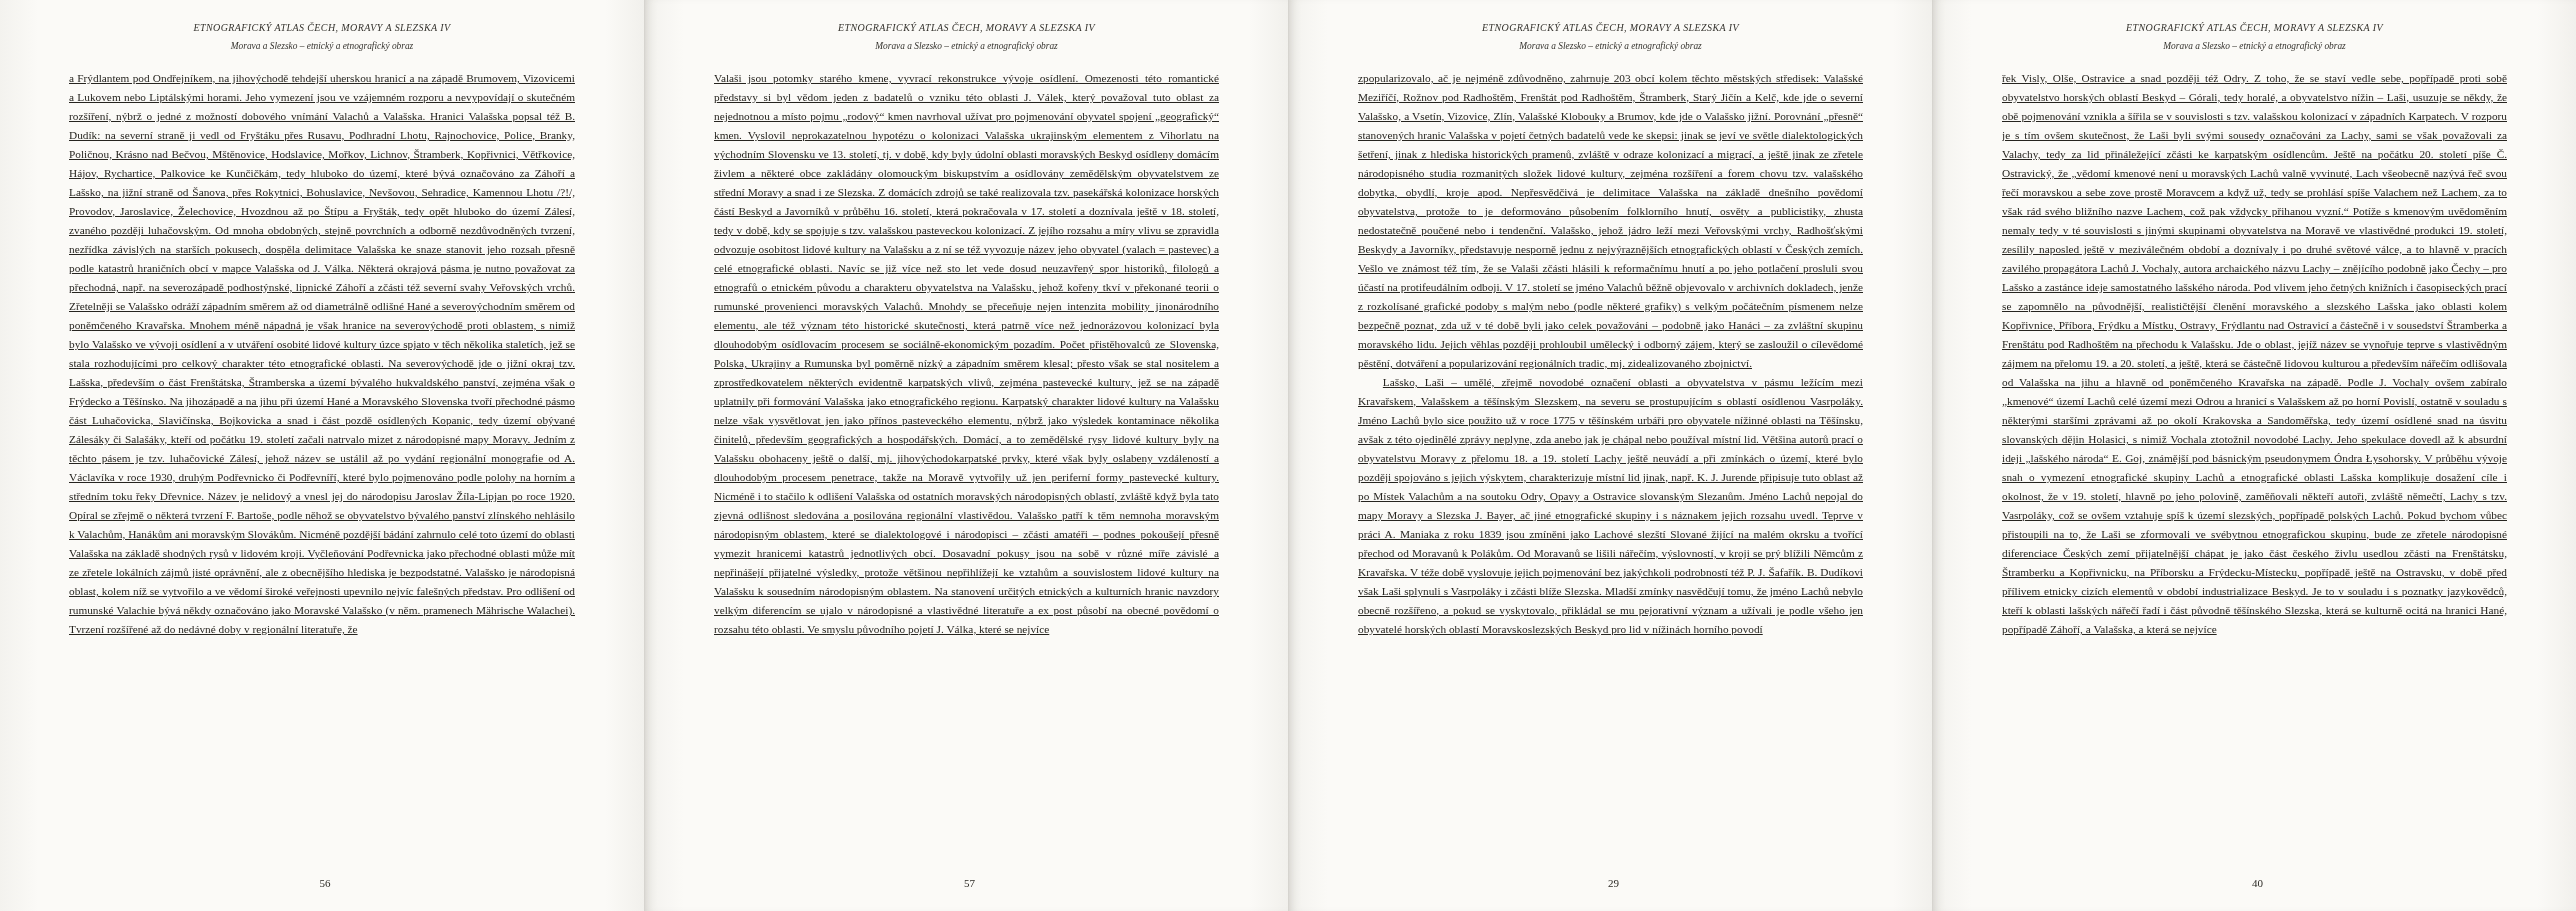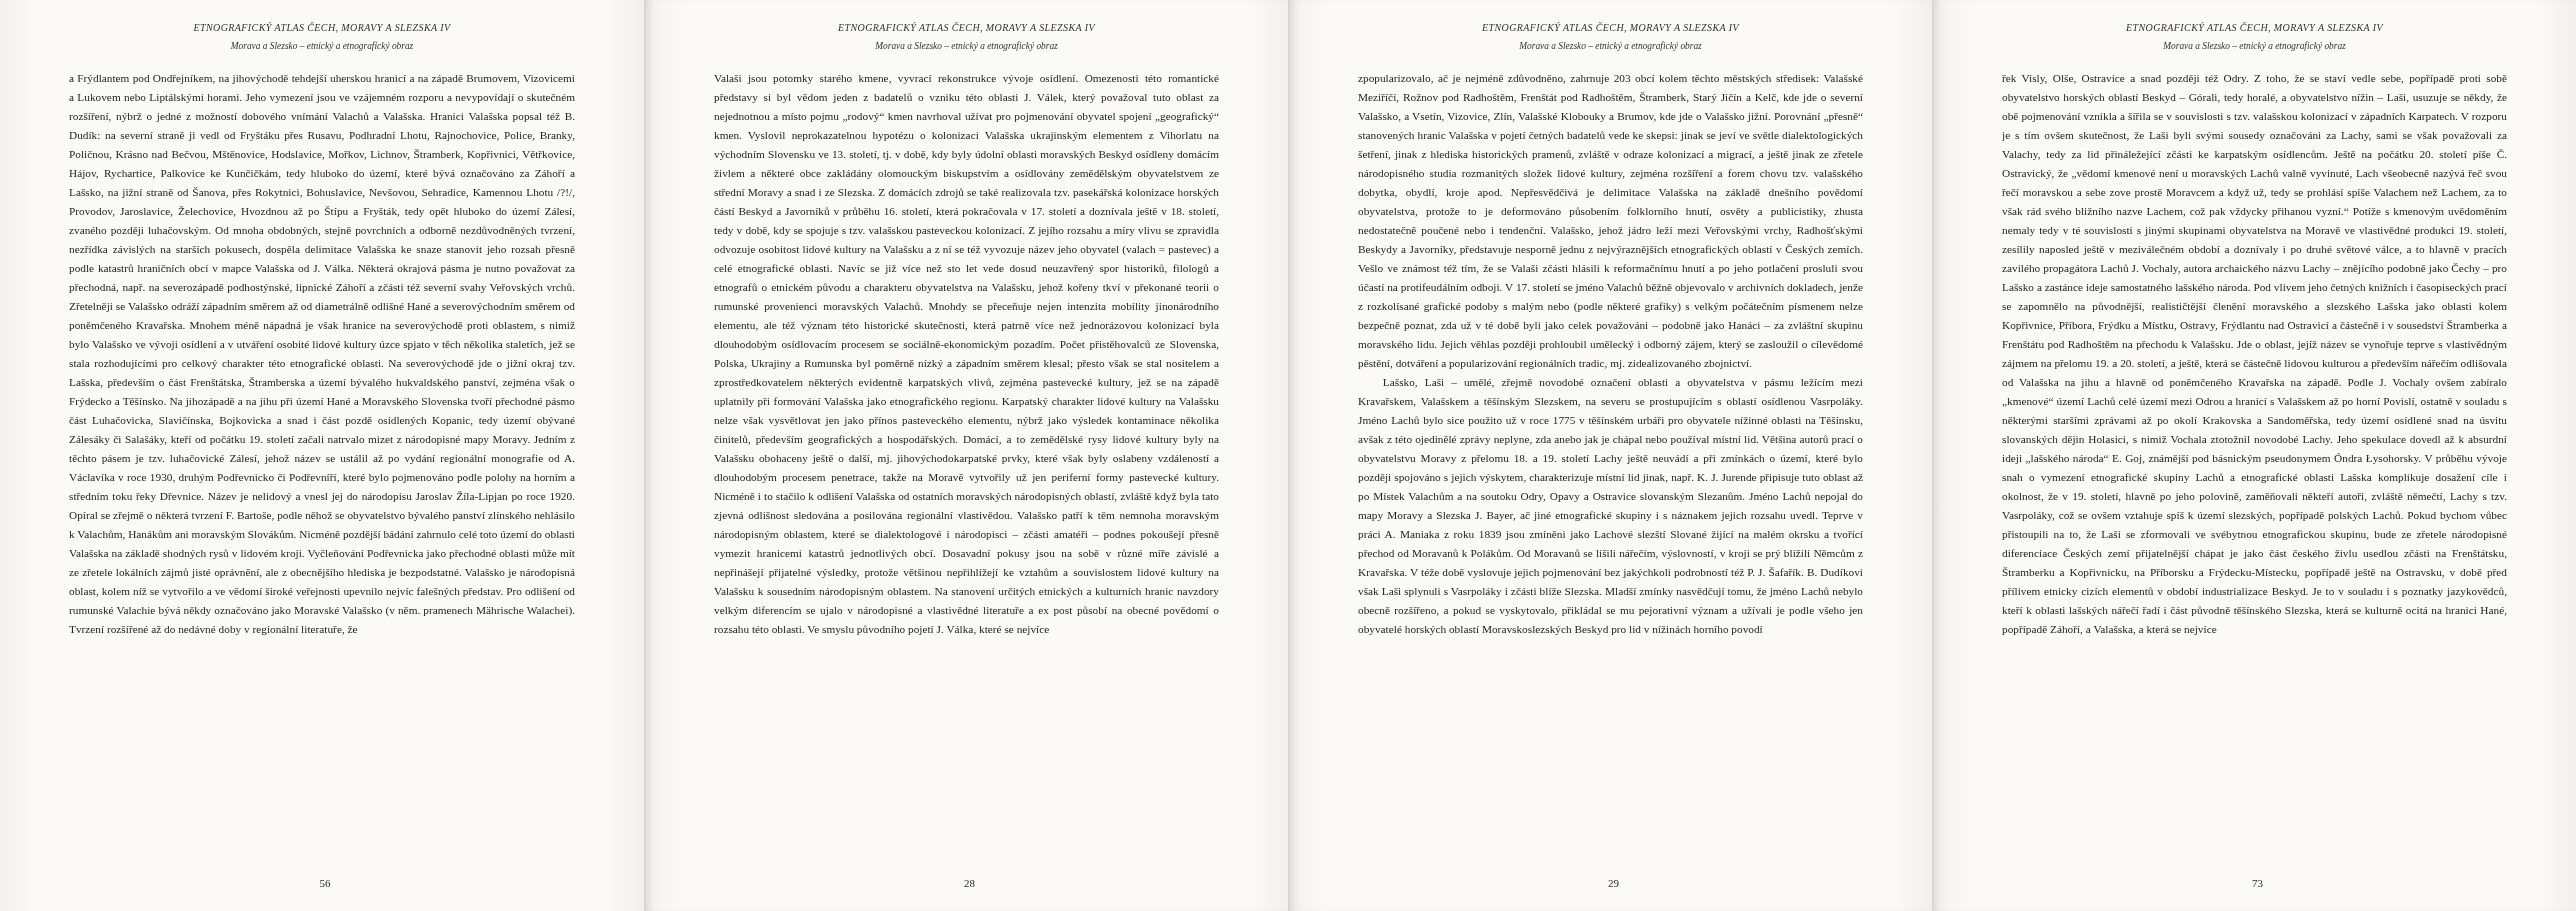--- a/index.html
+++ b/index.html
@@ -43,20 +43,21 @@
   }
   .page-body {
     margin-top: 17px;
     height: 777px;
     overflow: hidden;
     font-size: 11.3px;
     line-height: 19px;
     text-align: justify;
     color: #26241f;
     hyphens: auto;
+    text-decoration: underline;
   }
   .page-body p { margin: 0; }
   .page-body p.ind { text-indent: 2.2em; }
   .page-footer {
     position: absolute;
     left: 6px; right: 0;
     bottom: 22px;
     text-align: center;
     font-size: 11px;
     color: #2c2a25;
@@ -79,21 +80,21 @@
   </section>
 
   <section class="page">
     <header class="page-header">
       <div class="h-title">ETNOGRAFICKÝ ATLAS ČECH, MORAVY A SLEZSKA IV</div>
       <div class="h-subtitle">Morava a Slezsko – etnický a etnografický obraz</div>
     </header>
     <div class="page-body">
       <p>Valaši jsou potomky starého kmene, vyvrací rekonstrukce vývoje osídlení. Omezenosti této romantické představy si byl vědom jeden z badatelů o vzniku této oblasti J. Válek, který považoval tuto oblast za nejednotnou a místo pojmu „rodový“ kmen navrhoval užívat pro pojmenování obyvatel spojení „geografický“ kmen. Vyslovil neprokazatelnou hypotézu o kolonizaci Valašska ukrajinským elementem z Vihorlatu na východním Slovensku ve 13. století, tj. v době, kdy byly údolní oblasti moravských Beskyd osídleny domácím živlem a některé obce zakládány olomouckým biskupstvím a osídlovány zemědělským obyvatelstvem ze střední Moravy a snad i ze Slezska. Z domácích zdrojů se také realizovala tzv. pasekářská kolonizace horských částí Beskyd a Javorníků v průběhu 16. století, která pokračovala v 17. století a doznívala ještě v 18. století, tedy v době, kdy se spojuje s tzv. valašskou pasteveckou kolonizací. Z jejího rozsahu a míry vlivu se zpravidla odvozuje osobitost lidové kultury na Valašsku a z ní se též vyvozuje název jeho obyvatel (valach = pastevec) a celé etnografické oblasti. Navíc se již více než sto let vede dosud neuzavřený spor historiků, filologů a etnografů o etnickém původu a charakteru obyvatelstva na Valašsku, jehož kořeny tkví v překonané teorii o rumunské provenienci moravských Valachů. Mnohdy se přeceňuje nejen intenzita mobility jinonárodního elementu, ale též význam této historické skutečnosti, která patrně více než jednorázovou kolonizací byla dlouhodobým osídlovacím procesem se sociálně-ekonomickým pozadím. Počet přistěhovalců ze Slovenska, Polska, Ukrajiny a Rumunska byl poměrně nízký a západním směrem klesal; přesto však se stal nositelem a zprostředkovatelem některých evidentně karpatských vlivů, zejména pastevecké kultury, jež se na západě uplatnily při formování Valašska jako etnografického regionu. Karpatský charakter lidové kultury na Valašsku nelze však vysvětlovat jen jako přínos pasteveckého elementu, nýbrž jako výsledek kontaminace několika činitelů, především geografických a hospodářských. Domácí, a to zemědělské rysy lidové kultury byly na Valašsku obohaceny ještě o další, mj. jihovýchodokarpatské prvky, které však byly oslabeny vzdáleností a dlouhodobým procesem penetrace, takže na Moravě vytvořily už jen periferní formy pastevecké kultury. Nicméně i to stačilo k odlišení Valašska od ostatních moravských národopisných oblastí, zvláště když byla tato zjevná odlišnost sledována a posilována regionální vlastivědou. Valašsko patří k těm nemnoha moravským národopisným oblastem, které se dialektologové i národopisci – zčásti amatéři – podnes pokoušejí přesně vymezit hranicemi katastrů jednotlivých obcí. Dosavadní pokusy jsou na sobě v různé míře závislé a nepřinášejí přijatelné výsledky, protože většinou nepřihlížejí ke vztahům a souvislostem lidové kultury na Valašsku k sousedním národopisným oblastem. Na stanovení určitých etnických a kulturních hranic navzdory velkým diferencím se ujalo v národopisné a vlastivědné literatuře a ex post působí na obecné povědomí o rozsahu této oblasti. Ve smyslu původního pojetí J. Válka, které se nejvíce</p>
     </div>
-    <footer class="page-footer">28</footer>
+    <footer class="page-footer">57</footer>
   </section>
 
   <section class="page">
     <header class="page-header">
       <div class="h-title">ETNOGRAFICKÝ ATLAS ČECH, MORAVY A SLEZSKA IV</div>
       <div class="h-subtitle">Morava a Slezsko – etnický a etnografický obraz</div>
     </header>
     <div class="page-body">
       <p>zpopularizovalo, ač je nejméně zdůvodněno, zahrnuje 203 obcí kolem těchto městských středisek: Valašské Meziříčí, Rožnov pod Radhoštěm, Frenštát pod Radhoštěm, Štramberk, Starý Jičín a Kelč, kde jde o severní Valašsko, a Vsetín, Vizovice, Zlín, Valašské Klobouky a Brumov, kde jde o Valašsko jižní. Porovnání „přesně“ stanovených hranic Valašska v pojetí četných badatelů vede ke skepsi: jinak se jeví ve světle dialektologických šetření, jinak z hlediska historických pramenů, zvláště v odraze kolonizací a migrací, a ještě jinak ze zřetele národopisného studia rozmanitých složek lidové kultury, zejména rozšíření a forem chovu tzv. valašského dobytka, obydlí, kroje apod. Nepřesvědčivá je delimitace Valašska na základě dnešního povědomí obyvatelstva, protože to je deformováno působením folklorního hnutí, osvěty a publicistiky, zhusta nedostatečně poučené nebo i tendenční. Valašsko, jehož jádro leží mezi Veřovskými vrchy, Radhošťskými Beskydy a Javorníky, představuje nesporně jednu z nejvýraznějších etnografických oblastí v Českých zemích. Vešlo ve známost též tím, že se Valaši zčásti hlásili k reformačnímu hnutí a po jeho potlačení prosluli svou účastí na protifeudálním odboji. V 17. století se jméno Valachů běžně objevovalo v archivních dokladech, jenže z rozkolísané grafické podoby s malým nebo (podle některé grafiky) s velkým počátečním písmenem nelze bezpečně poznat, zda už v té době byli jako celek považováni – podobně jako Hanáci – za zvláštní skupinu moravského lidu. Jejich věhlas později prohloubil umělecký i odborný zájem, který se zasloužil o cílevědomé pěstění, dotváření a popularizování regionálních tradic, mj. zidealizovaného zbojnictví.</p>
       <p class="ind">Lašsko, Laši – umělé, zřejmě novodobé označení oblasti a obyvatelstva v pásmu ležícím mezi Kravařskem, Valašskem a těšínským Slezskem, na severu se prostupujícím s oblastí osídlenou Vasrpoláky. Jméno Lachů bylo sice použito už v roce 1775 v těšínském urbáři pro obyvatele nížinné oblasti na Těšínsku, avšak z této ojedinělé zprávy neplyne, zda anebo jak je chápal nebo používal místní lid. Většina autorů prací o obyvatelstvu Moravy z přelomu 18. a 19. století Lachy ještě neuvádí a při zmínkách o území, které bylo později spojováno s jejich výskytem, charakterizuje místní lid jinak, např. K. J. Jurende připisuje tuto oblast až po Místek Valachům a na soutoku Odry, Opavy a Ostravice slovanským Slezanům. Jméno Lachů nepojal do mapy Moravy a Slezska J. Bayer, ač jiné etnografické skupiny i s náznakem jejich rozsahu uvedl. Teprve v práci A. Maniaka z roku 1839 jsou zmíněni jako Lachové slezští Slované žijící na malém okrsku a tvořící přechod od Moravanů k Polákům. Od Moravanů se lišili nářečím, výslovností, v kroji se prý blížili Němcům z Kravařska. V téže době vyslovuje jejich pojmenování bez jakýchkoli podrobností též P. J. Šafařík. B. Dudíkovi však Laši splynuli s Vasrpoláky i zčásti blíže Slezska. Mladší zmínky nasvědčují tomu, že jméno Lachů nebylo obecně rozšířeno, a pokud se vyskytovalo, přikládal se mu pejorativní význam a užívali je podle všeho jen obyvatelé horských oblastí Moravskoslezských Beskyd pro lid v nížinách horního povodí</p>
@@ -102,17 +103,17 @@
   </section>
 
   <section class="page">
     <header class="page-header">
       <div class="h-title">ETNOGRAFICKÝ ATLAS ČECH, MORAVY A SLEZSKA IV</div>
       <div class="h-subtitle">Morava a Slezsko – etnický a etnografický obraz</div>
     </header>
     <div class="page-body">
       <p>řek Visly, Olše, Ostravice a snad později též Odry. Z toho, že se staví vedle sebe, popřípadě proti sobě obyvatelstvo horských oblastí Beskyd – Górali, tedy horalé, a obyvatelstvo nížin – Laši, usuzuje se někdy, že obě pojmenování vznikla a šířila se v souvislosti s tzv. valašskou kolonizací v západních Karpatech. V rozporu je s tím ovšem skutečnost, že Laši byli svými sousedy označováni za Lachy, sami se však považovali za Valachy, tedy za lid přináležející zčásti ke karpatským osídlencům. Ještě na počátku 20. století píše Č. Ostravický, že „vědomí kmenové není u moravských Lachů valně vyvinuté, Lach všeobecně nazývá řeč svou řečí moravskou a sebe zove prostě Moravcem a když už, tedy se prohlásí spíše Valachem než Lachem, za to však rád svého bližního nazve Lachem, což pak vždycky přihanou vyzní.“ Potíže s kmenovým uvědoměním nemaly tedy v té souvislosti s jinými skupinami obyvatelstva na Moravě ve vlastivědné produkci 19. století, zesílily naposled ještě v meziválečném období a doznívaly i po druhé světové válce, a to hlavně v pracích zavilého propagátora Lachů J. Vochaly, autora archaického názvu Lachy – znějícího podobně jako Čechy – pro Lašsko a zastánce ideje samostatného lašského národa. Pod vlivem jeho četných knižních i časopiseckých prací se zapomnělo na původnější, realističtější členění moravského a slezského Lašska jako oblasti kolem Kopřivnice, Příbora, Frýdku a Místku, Ostravy, Frýdlantu nad Ostravicí a částečně i v sousedství Štramberka a Frenštátu pod Radhoštěm na přechodu k Valašsku. Jde o oblast, jejíž název se vynořuje teprve s vlastivědným zájmem na přelomu 19. a 20. století, a ještě, která se částečně lidovou kulturou a především nářečím odlišovala od Valašska na jihu a hlavně od poněmčeného Kravařska na západě. Podle J. Vochaly ovšem zabíralo „kmenové“ území Lachů celé území mezi Odrou a hranicí s Valašskem až po horní Povislí, ostatně v souladu s některými staršími zprávami až po okolí Krakovska a Sandoměřska, tedy území osídlené snad na úsvitu slovanských dějin Holasici, s nimiž Vochala ztotožnil novodobé Lachy. Jeho spekulace dovedl až k absurdní ideji „lašského národa“ E. Goj, známější pod básnickým pseudonymem Óndra Łysohorsky. V průběhu vývoje snah o vymezení etnografické skupiny Lachů a etnografické oblasti Lašska komplikuje dosažení cíle i okolnost, že v 19. století, hlavně po jeho polovině, zaměňovali někteří autoři, zvláště němečtí, Lachy s tzv. Vasrpoláky, což se ovšem vztahuje spíš k území slezských, popřípadě polských Lachů. Pokud bychom vůbec přistoupili na to, že Laši se zformovali ve svébytnou etnografickou skupinu, bude ze zřetele národopisné diferenciace Českých zemí přijatelnější chápat je jako část českého živlu usedlou zčásti na Frenštátsku, Štramberku a Kopřivnicku, na Příborsku a Frýdecku-Místecku, popřípadě ještě na Ostravsku, v době před přílivem etnicky cizích elementů v období industrializace Beskyd. Je to v souladu i s poznatky jazykovědců, kteří k oblasti lašských nářečí řadí i část původně těšínského Slezska, která se kulturně ocitá na hranici Hané, popřípadě Záhoří, a Valašska, a která se nejvíce</p>
     </div>
-    <footer class="page-footer">73</footer>
+    <footer class="page-footer">40</footer>
   </section>
 
 </div>
 
 
 </body></html>

